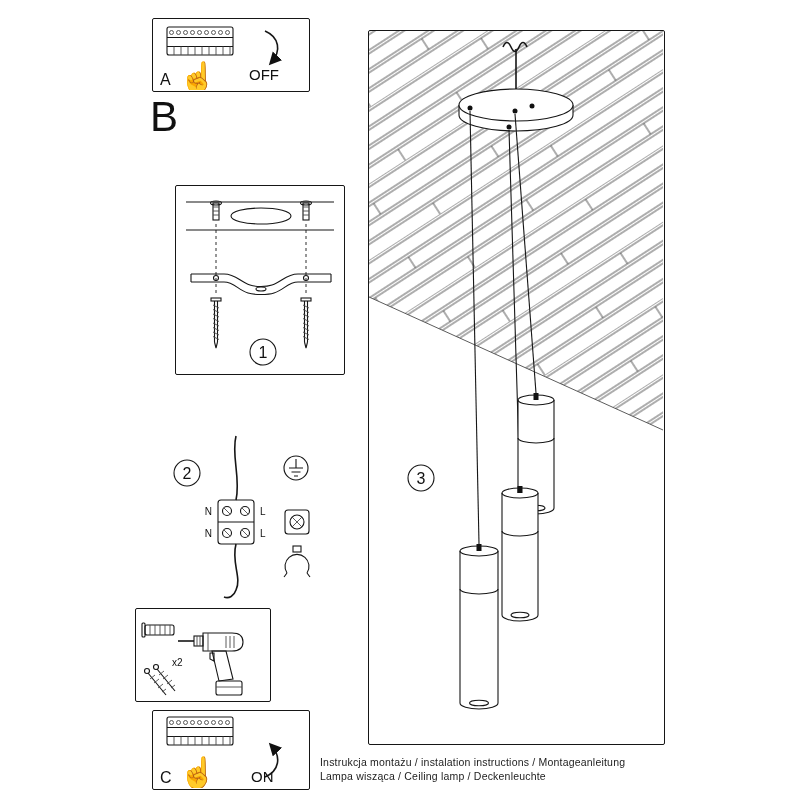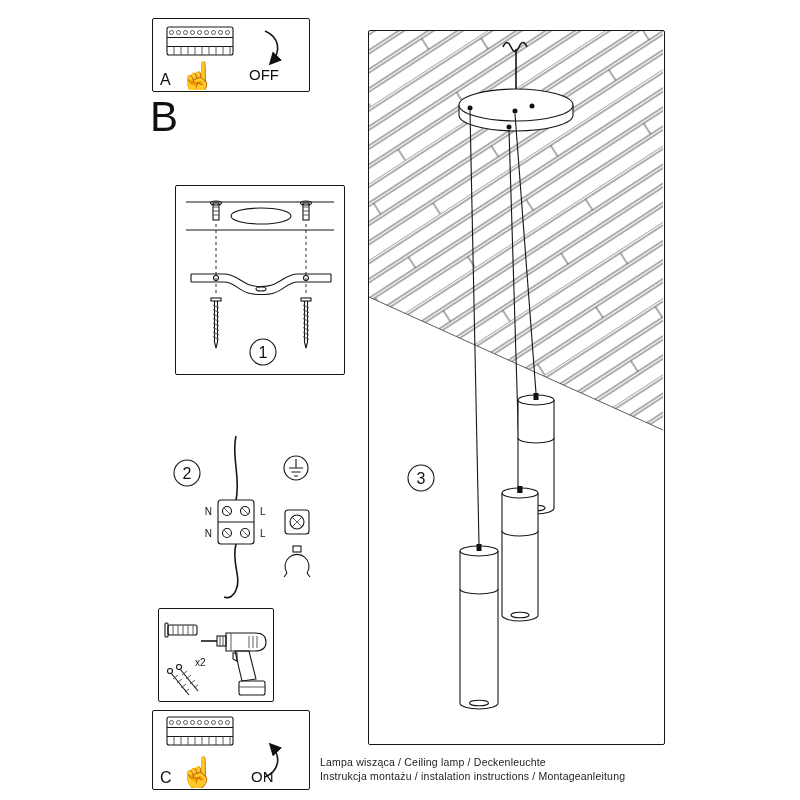--- a/index.html
+++ b/index.html
@@ -136,21 +136,21 @@
         <path class="thin" d="M132,87 L142,97 M142,87 L132,97"></path>
       </g>
       <g>
         <rect class="ln" x="133" y="116" width="8" height="6"></rect>
         <path class="ln" d="M127,143 A12,12 0 1 1 147,143"></path>
         <path class="ln" d="M127,143 l-3,4 M147,143 l3,4"></path>
       </g>
     </svg>
   </div>
 
-  <div class="box" style="left:158px;top:608px;width:116px;height:94px">
+  <div class="box" style="left:135px;top:608px;width:136px;height:94px">
     <svg width="113" height="91" viewBox="0 0 113 91">
       <g>
         <rect class="ln" x="6" y="14" width="3" height="14" rx="1"></rect>
         <rect class="ln" x="9" y="16" width="29" height="10" rx="2"></rect>
         <path class="thin" d="M14,16v10 M19,16v10 M24,16v10 M29,16v10 M34,16v10"></path>
       </g>
       <text x="36" y="57" font-size="10">x2</text>
       <g>
         <circle class="ln" cx="11" cy="62" r="2.5"></circle>
         <line class="ln" x1="12" y1="64" x2="30" y2="86"></line>
@@ -282,17 +282,17 @@
       </g>
 
       <g>
         <circle class="ln" cx="52" cy="447" r="13"></circle>
         <text x="52" y="453" font-size="16" text-anchor="middle">3</text>
       </g>
     </svg>
   </div>
 
   <div class="footer" style="left:320px;top:756px;width:360px">
+    <div>Instrukcja montażu / instalation instructions / Montageanleitung</div>
     <div>Lampa wisząca / Ceiling lamp / Deckenleuchte</div>
-    <div>Instrukcja montażu / instalation instructions / Montageanleitung</div>
   </div>
 
 </div>
 
 </body></html>

